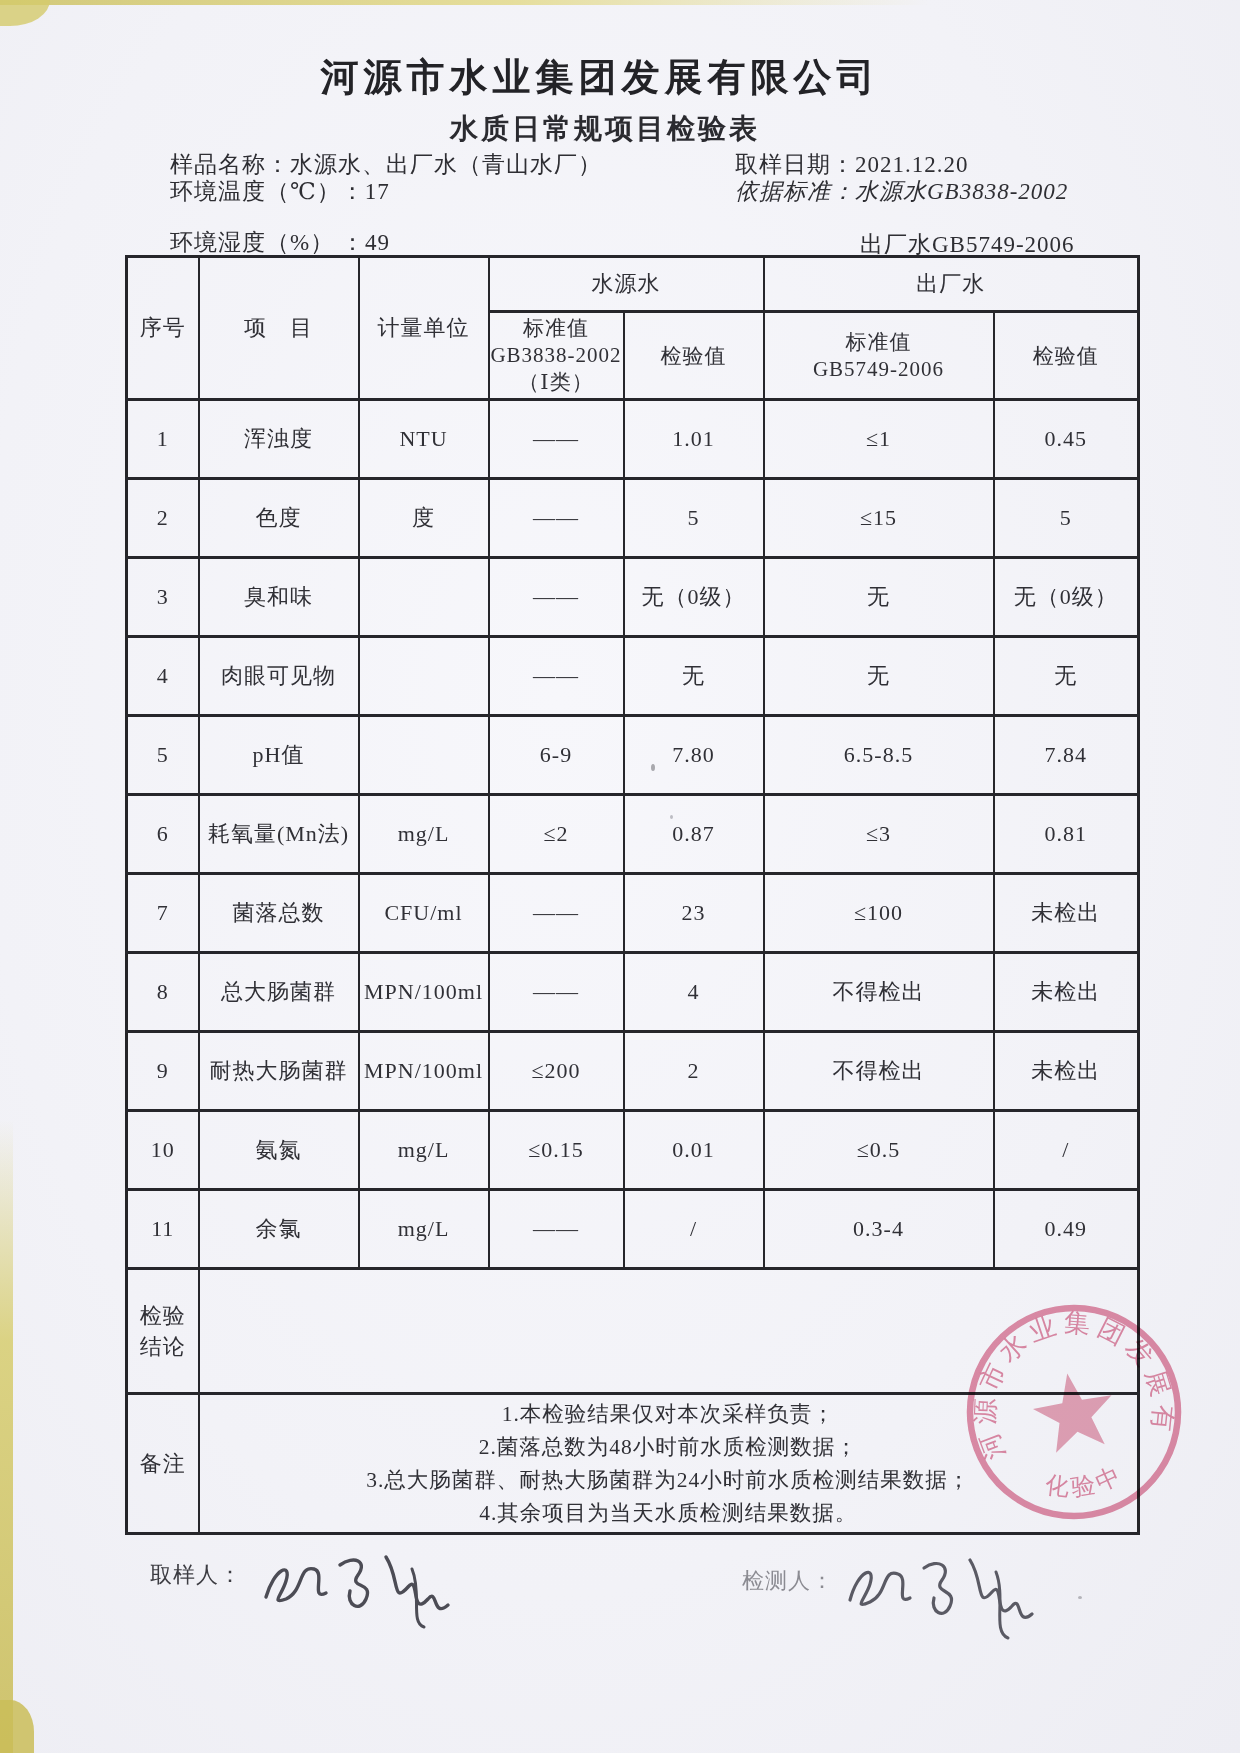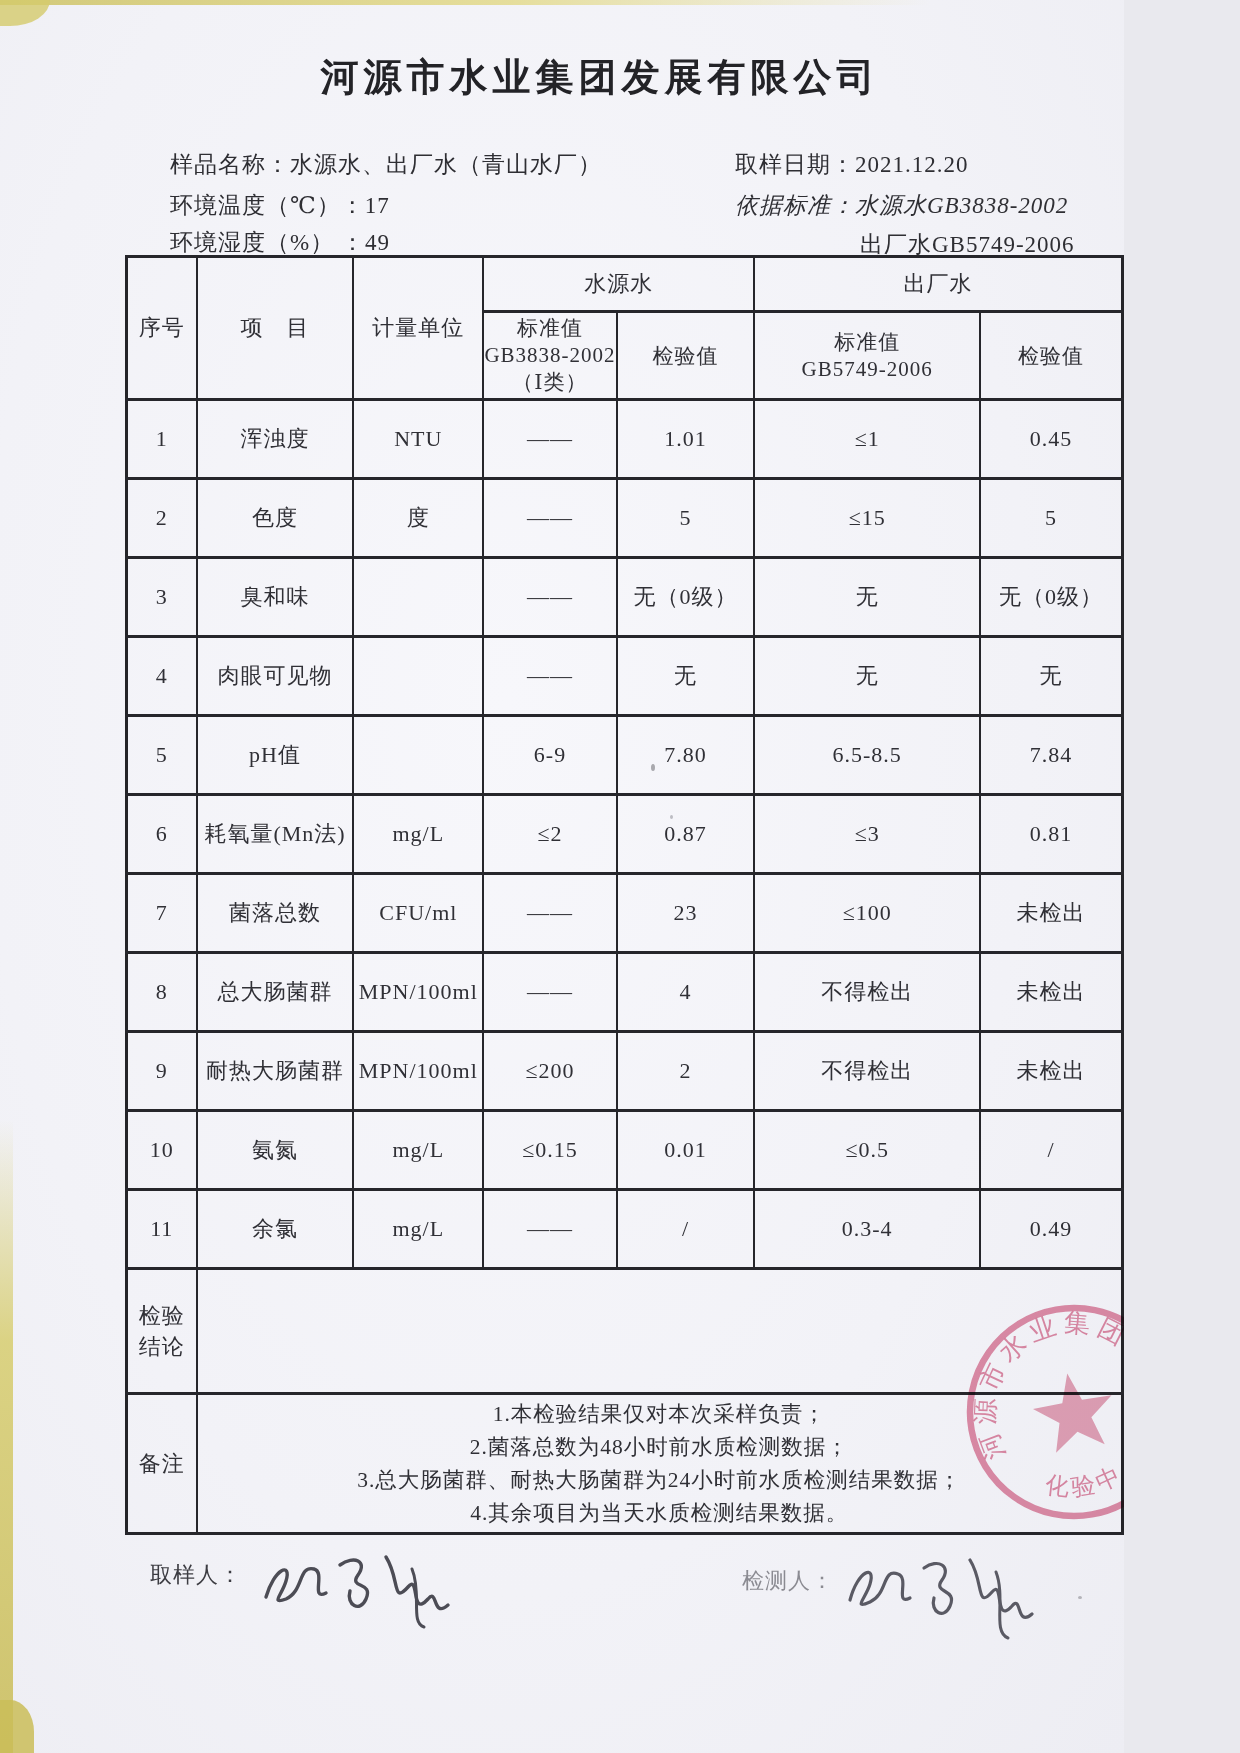--- a/index.html
+++ b/index.html
@@ -1,18 +1,18 @@
 <!DOCTYPE html>
 <html><head>
 <meta charset="utf-8">
 <style>
   html,body{margin:0;padding:0;}
   body{background:#e9e9ee;}
   #page{
-    position:relative;width:1124px;height:1753px;overflow:hidden;
+    position:relative;width:1240px;height:1753px;overflow:hidden;
     background:#f4f4f8;
     background-image:radial-gradient(ellipse at 45% 40%, #f7f7fb 0%, #f2f2f7 60%, #ededf3 100%);
     font-family:"Liberation Serif","DejaVu Serif",serif;
     color:#303036;
   }
   
   .edge-top{position:absolute;left:0;top:0;width:930px;height:5px;
     background:linear-gradient(90deg,#cdc264,#e3da8c 55%,rgba(227,218,140,0));opacity:.85;}
   .corner-tl{position:absolute;left:0;top:0;width:50px;height:26px;background:#d5cb6c;
     opacity:.8;border-bottom-right-radius:80% 100%;}
@@ -26,21 +26,21 @@
   .company-title{position:absolute;left:0;top:52px;width:1200px;text-align:center;
     font-family:"Liberation Sans","DejaVu Sans",sans-serif;
     font-size:38px;font-weight:bold;letter-spacing:5px;color:#232327;}
   .form-title{position:absolute;left:0;top:110px;width:1210px;text-align:center;
     font-family:"Liberation Sans","DejaVu Sans",sans-serif;
     font-size:28px;font-weight:600;letter-spacing:3px;color:#2b2b30;}
 
   .info-line{position:absolute;font-size:23px;letter-spacing:1px;color:#2e2e33;white-space:nowrap;}
   .il-1{left:170px;top:149px;}
   .il-1 .right{position:absolute;left:565px;top:0;}
-  .il-2{left:170px;top:190px;text-align:right;}
+  .il-2{left:170px;top:176px;text-align:right;}
   .il-2 .right{position:absolute;left:565px;top:0;font-style:italic;}
   .il-3{left:170px;top:227px;}
   .il-3 .right{position:absolute;left:690px;top:2px;}
 
   
   #main-table{
     position:absolute;left:125px;top:255px;
     border-collapse:collapse;table-layout:fixed;
     font-size:22px;color:#303036;
   }
@@ -83,20 +83,21 @@
 
   <div class="edge-top"></div>
   <div class="corner-tl"></div>
   <div class="edge-left"></div>
   <div class="corner-bl"></div>
   <div class="speck" style="left:651px;top:764px;width:4px;height:7px;opacity:.55;"></div>
   <div class="speck" style="left:670px;top:815px;width:3px;height:4px;opacity:.4;"></div>
   <div class="speck" style="left:1078px;top:1596px;width:4px;height:3px;opacity:.45;"></div>
 
   <div class="company-title">河源市水业集团发展有限公司</div>
+  <div class="form-title">水质日常规项目检验表</div>
 
   <div class="info-line il-1">
     <span>样品名称：</span><span>水源水、出厂水（青山水厂）</span>
     <span class="right"><span>取样日期：</span><span>2021.12.20</span></span>
   </div>
   <div class="info-line il-2">
     <span>环境温度（℃）：</span><span>17</span>
     <span class="right"><span>依据标准：</span><span>水源水GB3838-2002</span></span>
   </div>
   <div class="info-line il-3">

